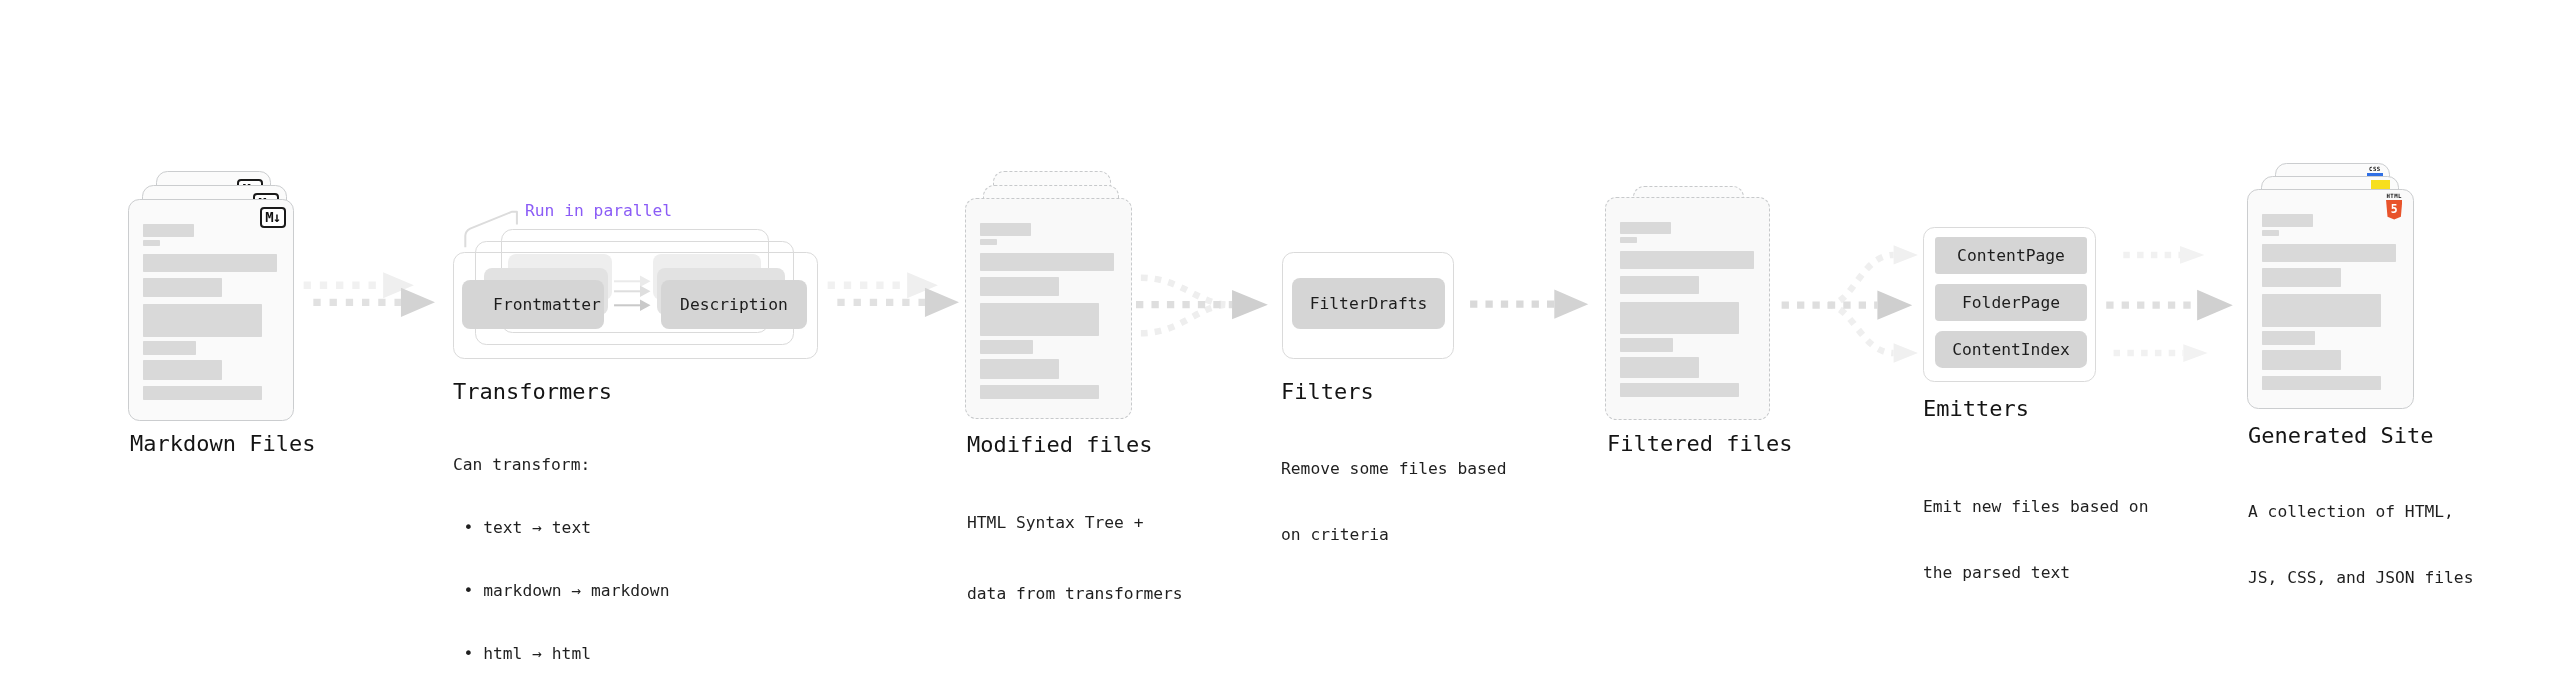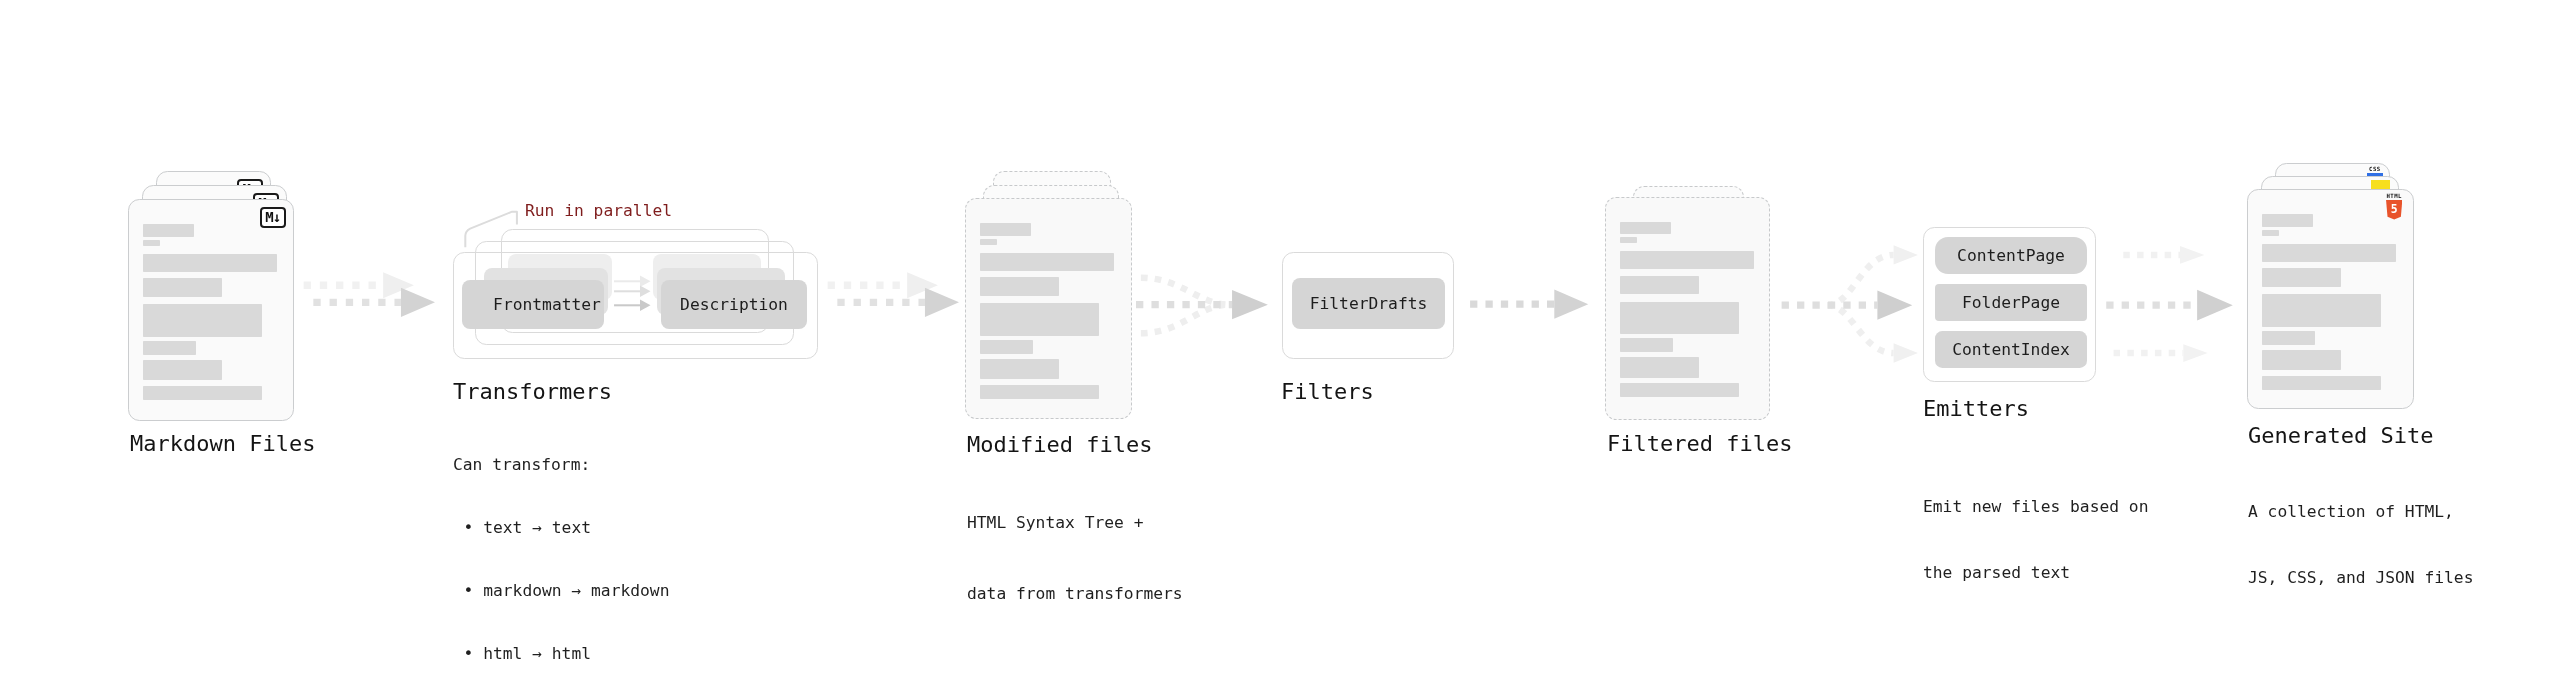--- a/index.html
+++ b/index.html
@@ -27,21 +27,21 @@
   .obox.clear{background:transparent;}
   
   .pill{position:absolute;background:#d5d5d5;border-radius:8.1px;color:#1d1d1d;font-size:16.3px;
         display:flex;align-items:center;justify-content:center;box-sizing:border-box;}
   .pill.ghost{background:#e2e2e2;}
   .pill.ghost2{background:#eeeeee;}
   
   .stage-title{position:absolute;font-size:22px;color:#141414;white-space:pre;}
   .caption{position:absolute;font-size:16.3px;color:#1f1f1f;line-height:22px;white-space:pre;}
   .cap-line.indent{padding-left:10.6px;}
-  .runpar{position:absolute;font-size:16.3px;color:#7f1d1d;white-space:pre;}
+  .runpar{position:absolute;font-size:16.3px;color:#8b5cf6;white-space:pre;}
   svg{position:absolute;overflow:visible;}
 </style>
 </head>
 <body>
 
 <div id="stage">
 
   <div class="abs" style="left:128px;top:171px;width:166px;height:249px;">
     <div class="doc blank" style="left:28.4px;top:0;width:115px;height:222px;">
       <div class="mdbadge">M↓</div>
@@ -141,20 +141,24 @@
   <svg style="left:1136px;top:268px;" width="140" height="75" viewBox="0 0 172 92">
     <path d="M6,12 C55,12 75,43 112,45" fill="none" stroke="#eeeeee" stroke-width="8" stroke-dasharray="8 9"></path>
     <path d="M6,80 C55,80 75,47 112,45" fill="none" stroke="#eeeeee" stroke-width="8" stroke-dasharray="8 9"></path>
     <line x1="0" y1="45" x2="118" y2="45" stroke="#dedede" stroke-width="9" stroke-dasharray="9 10"></line>
     <polygon points="118,27 118,63 162,45" fill="#cfcfcf"></polygon>
   </svg>
 
   <div class="obox" style="left:1282px;top:252px;width:172px;height:107px;"></div>
   <div class="pill" style="left:1292px;top:278px;width:153px;height:51px;">FilterDrafts</div>
   <div class="stage-title" style="left:1281px;top:379px;">Filters</div>
+  <div class="caption" style="left:1281px;top:414px;">
+    <div class="cap-line">Remove some files based</div>
+    <div class="cap-line">on criteria</div>
+  </div>
 
   <svg style="left:1468px;top:288px;" width="124" height="34" viewBox="0 0 152 42">
     <line x1="2" y1="20" x2="106" y2="20" stroke="#d9d9d9" stroke-width="9" stroke-dasharray="9 10"></line>
     <polygon points="106,2 106,38 148,20" fill="#d3d3d3"></polygon>
   </svg>
 
   <div class="abs" style="left:1605px;top:186px;width:165px;height:234px;">
     <div class="doc dashed blank" style="left:28.4px;top:0;width:111px;height:223px;"></div>
     <div class="doc dashed" style="left:0;top:10.6px;width:165px;height:223px;">
       <div class="bar s1"></div>
@@ -172,21 +176,21 @@
   <svg style="left:1780px;top:241px;" width="142" height="130" viewBox="0 0 175 160">
     <path d="M58,79 C90,79 100,17 140,17" fill="none" stroke="#efefef" stroke-width="8" stroke-dasharray="8 9"></path>
     <polygon points="140,5 140,29 170,17" fill="#f0f0f0"></polygon>
     <path d="M58,79 C90,79 100,138 140,138" fill="none" stroke="#efefef" stroke-width="8" stroke-dasharray="8 9"></path>
     <polygon points="140,126 140,150 170,138" fill="#f0f0f0"></polygon>
     <line x1="2" y1="79" x2="120" y2="79" stroke="#dedede" stroke-width="9" stroke-dasharray="9 10"></line>
     <polygon points="120,61 120,97 163,79" fill="#cfcfcf"></polygon>
   </svg>
 
   <div class="obox" style="left:1923px;top:227px;width:173px;height:155px;"></div>
-  <div class="pill" style="left:1935px;top:237px;width:152px;height:37px;border-radius:13px;">ContentPage</div>
+  <div class="pill" style="left:1935px;top:237px;width:152px;height:37px;border-radius:3px;">ContentPage</div>
   <div class="pill" style="left:1935px;top:284px;width:152px;height:37px;border-radius:4px;">FolderPage</div>
   <div class="pill" style="left:1935px;top:331px;width:152px;height:37px;border-radius:7.3px;">ContentIndex</div>
   <div class="stage-title" style="left:1923px;top:396px;">Emitters</div>
   <div class="caption" style="left:1923px;top:452px;">
     <div class="cap-line">Emit new files based on</div>
     <div class="cap-line">the parsed text</div>
   </div>
 
   <svg style="left:2103px;top:241px;" width="142" height="130" viewBox="0 0 175 160">
     <line x1="25" y1="17" x2="95" y2="17" stroke="#f1f1f1" stroke-width="8" stroke-dasharray="8 9"></line>

